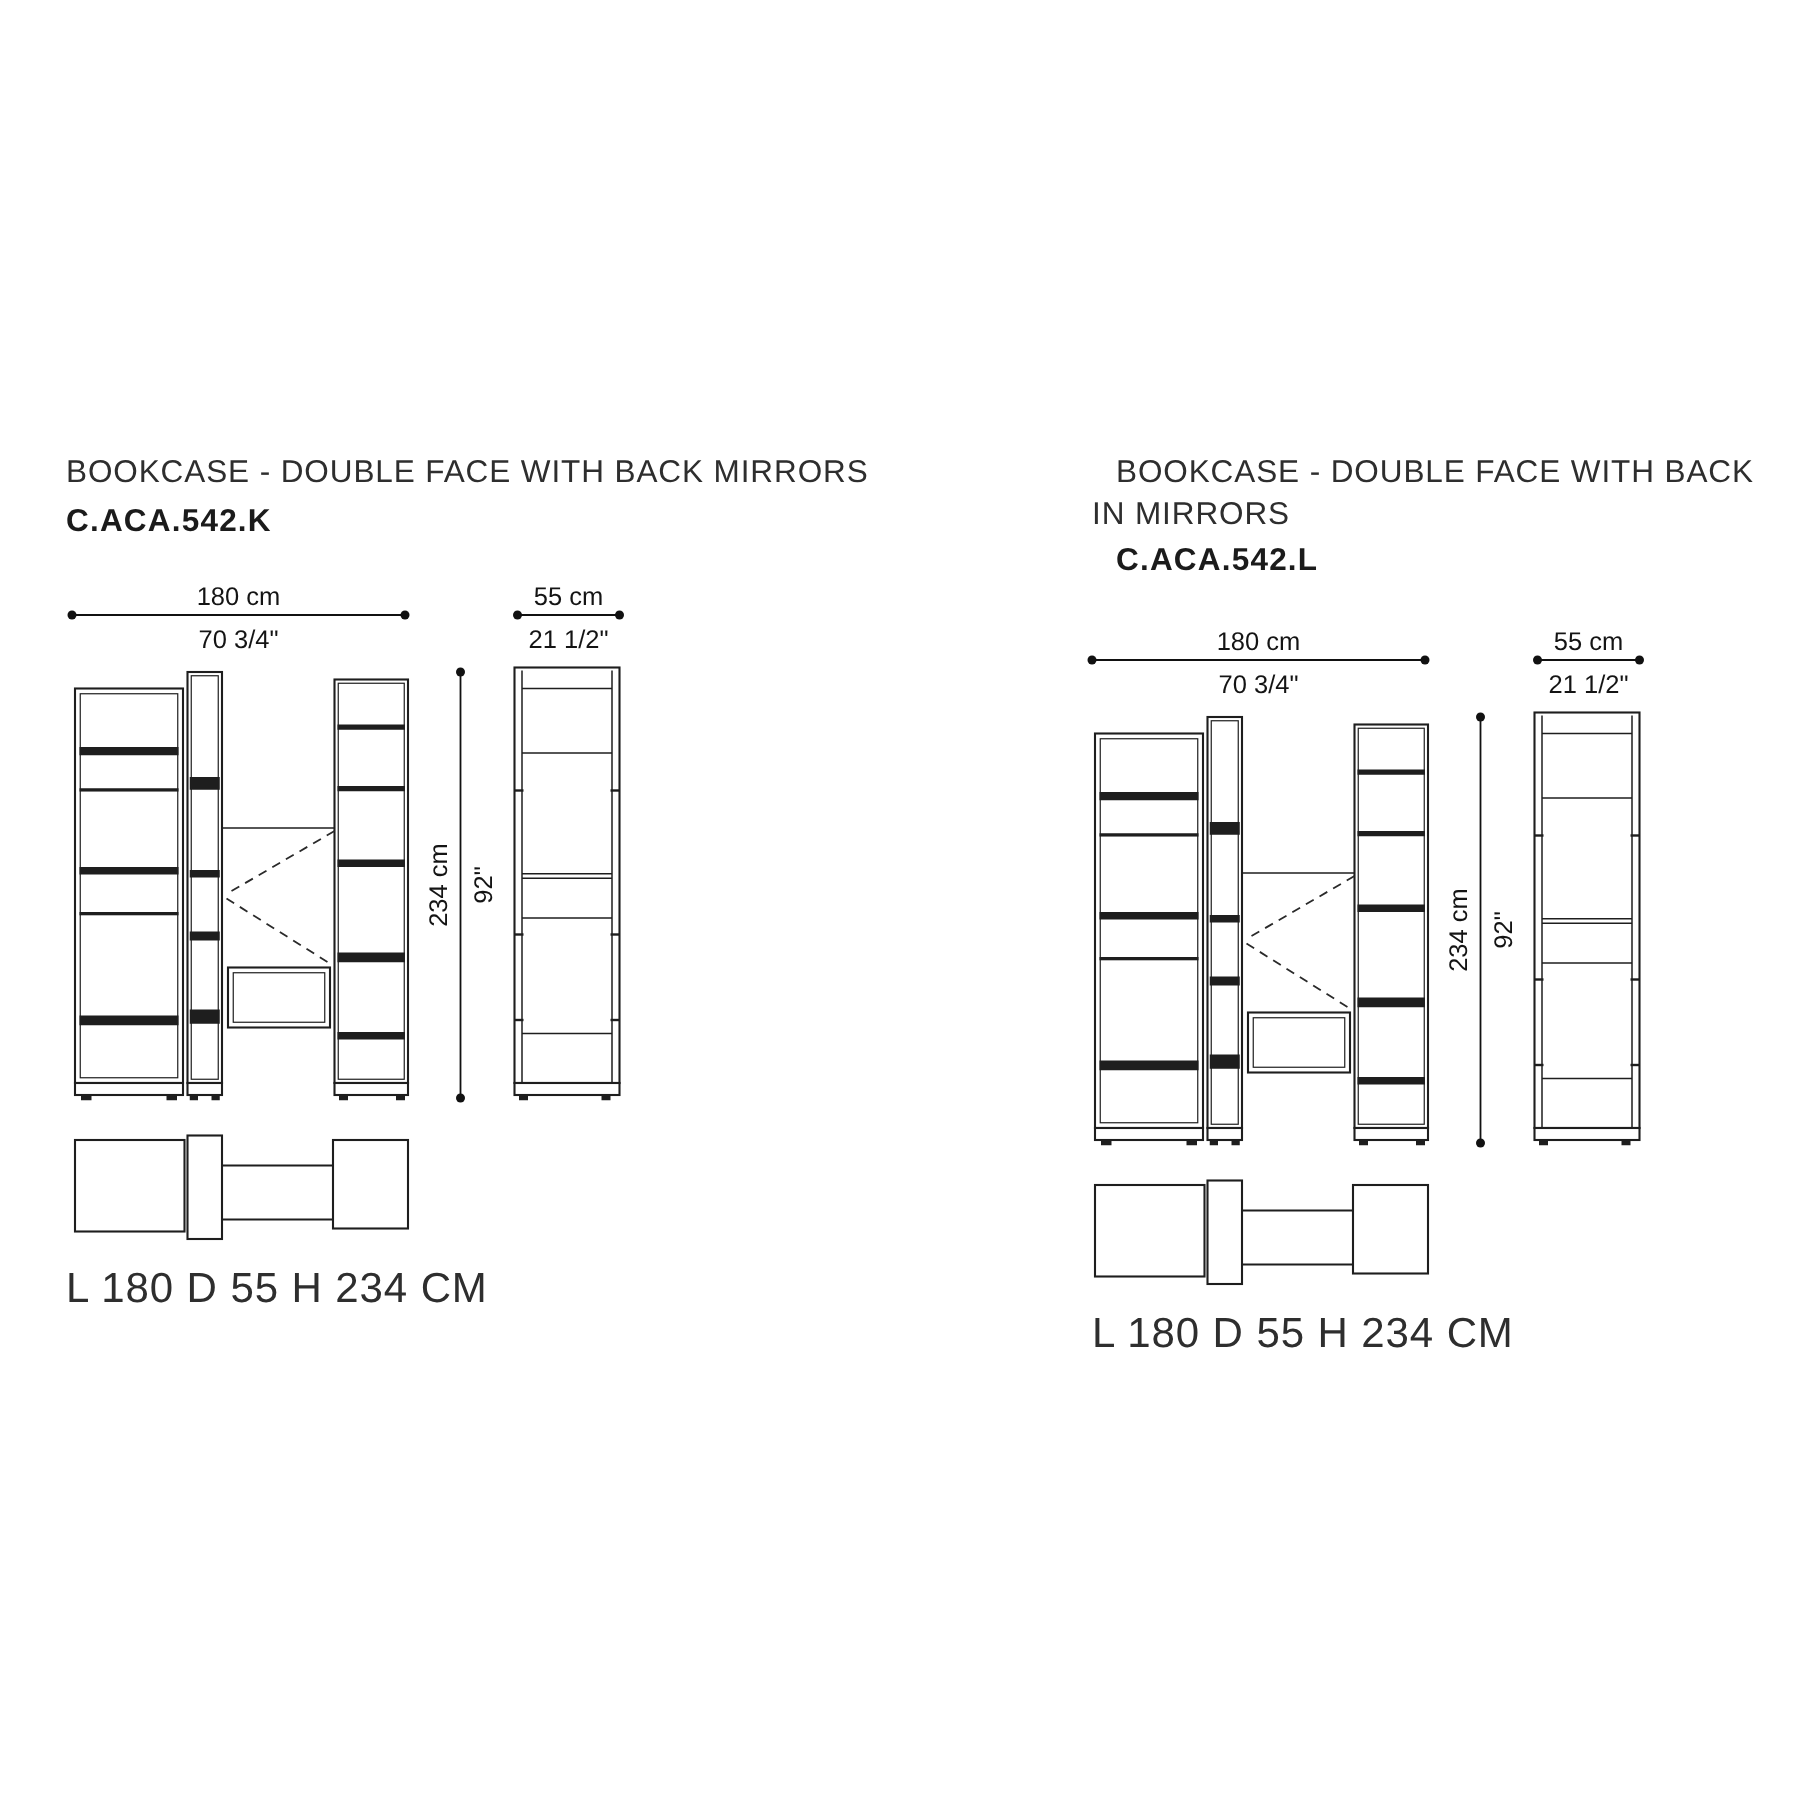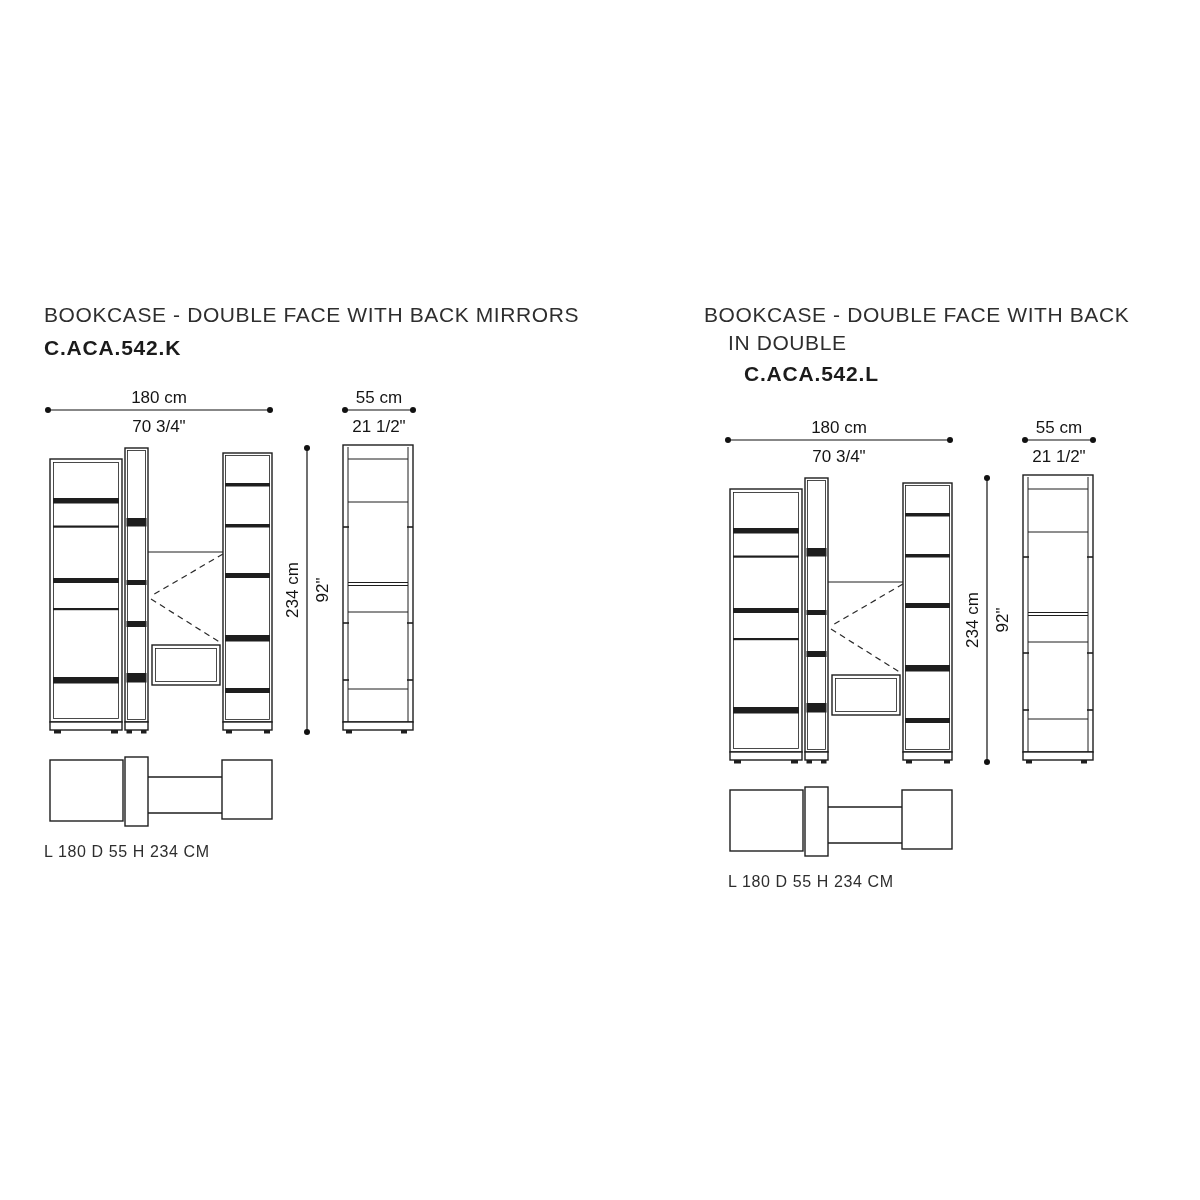--- a/index.html
+++ b/index.html
@@ -9,21 +9,21 @@
   }
   .panel-title{
     position:absolute;font-size:21px;line-height:28px;letter-spacing:.6px;
     color:#2e2e2e;font-weight:400;white-space:nowrap;text-align:right;
   }
   .panel-code{
     position:absolute;font-size:21px;line-height:28px;letter-spacing:.8px;
     color:#1b1b1b;font-weight:700;white-space:nowrap;
   }
   .spec-text{
-    position:absolute;font-size:16px;letter-spacing:.6px;color:#2e2e2e;white-space:nowrap;
+    position:absolute;font-size:28px;letter-spacing:.6px;color:#2e2e2e;white-space:nowrap;
   }
   svg.drawing{position:absolute;}
   .ln{stroke:#1e1e1e;stroke-width:1.4;fill:none;}
   .box{fill:#ffffff;stroke:#1e1e1e;stroke-width:1.4;}
   .inner{fill:none;stroke:#1e1e1e;stroke-width:.8;}
   .thin{stroke:#1e1e1e;stroke-width:1;fill:none;}
   .band{fill:#1e1e1e;stroke:none;}
   .foot{fill:#1e1e1e;stroke:none;}
   .dim{stroke:#111111;stroke-width:1.2;fill:none;}
   .dot{fill:#111111;stroke:none;}
@@ -130,22 +130,22 @@
     <rect class="box" x="10" y="375" width="73" height="61"></rect>
     <line class="ln" x1="108" y1="392" x2="182" y2="392"></line>
     <line class="ln" x1="108" y1="428" x2="182" y2="428"></line>
     <rect class="box" x="182" y="375" width="50" height="59"></rect>
     <rect class="box" x="85" y="372" width="23" height="69"></rect>
   </g>
 </svg>
 
 <div class="spec-text" style="left:44px;top:843px;">L 180 D 55 H 234 CM</div>
 
-<div class="panel-title" style="left:704px;top:301px;">BOOKCASE - DOUBLE FACE WITH BACK</div>
-<div class="panel-title" style="left:728px;top:329px;">IN DOUBLE</div>
+<div class="panel-title" style="left:744px;top:301px;">BOOKCASE - DOUBLE FACE WITH BACK</div>
+<div class="panel-title" style="left:728px;top:329px;">IN MIRRORS</div>
 <div class="panel-code" style="left:728px;top:360px;margin-left:16px;">C.ACA.542.L</div>
 
 <svg class="drawing" style="left:720px;top:415px;" width="390" height="485" viewBox="0 0 390 485">
 
   <g>
     <line class="dim" x1="8" y1="25" x2="230" y2="25"></line>
     <circle class="dot" cx="8" cy="25" r="3"></circle>
       <circle class="dot" cx="230" cy="25" r="3"></circle>
     <text class="dtx" x="119" y="18" text-anchor="middle">180 cm</text>
     <text class="dtx" x="119" y="47" text-anchor="middle">70 3/4"</text>

